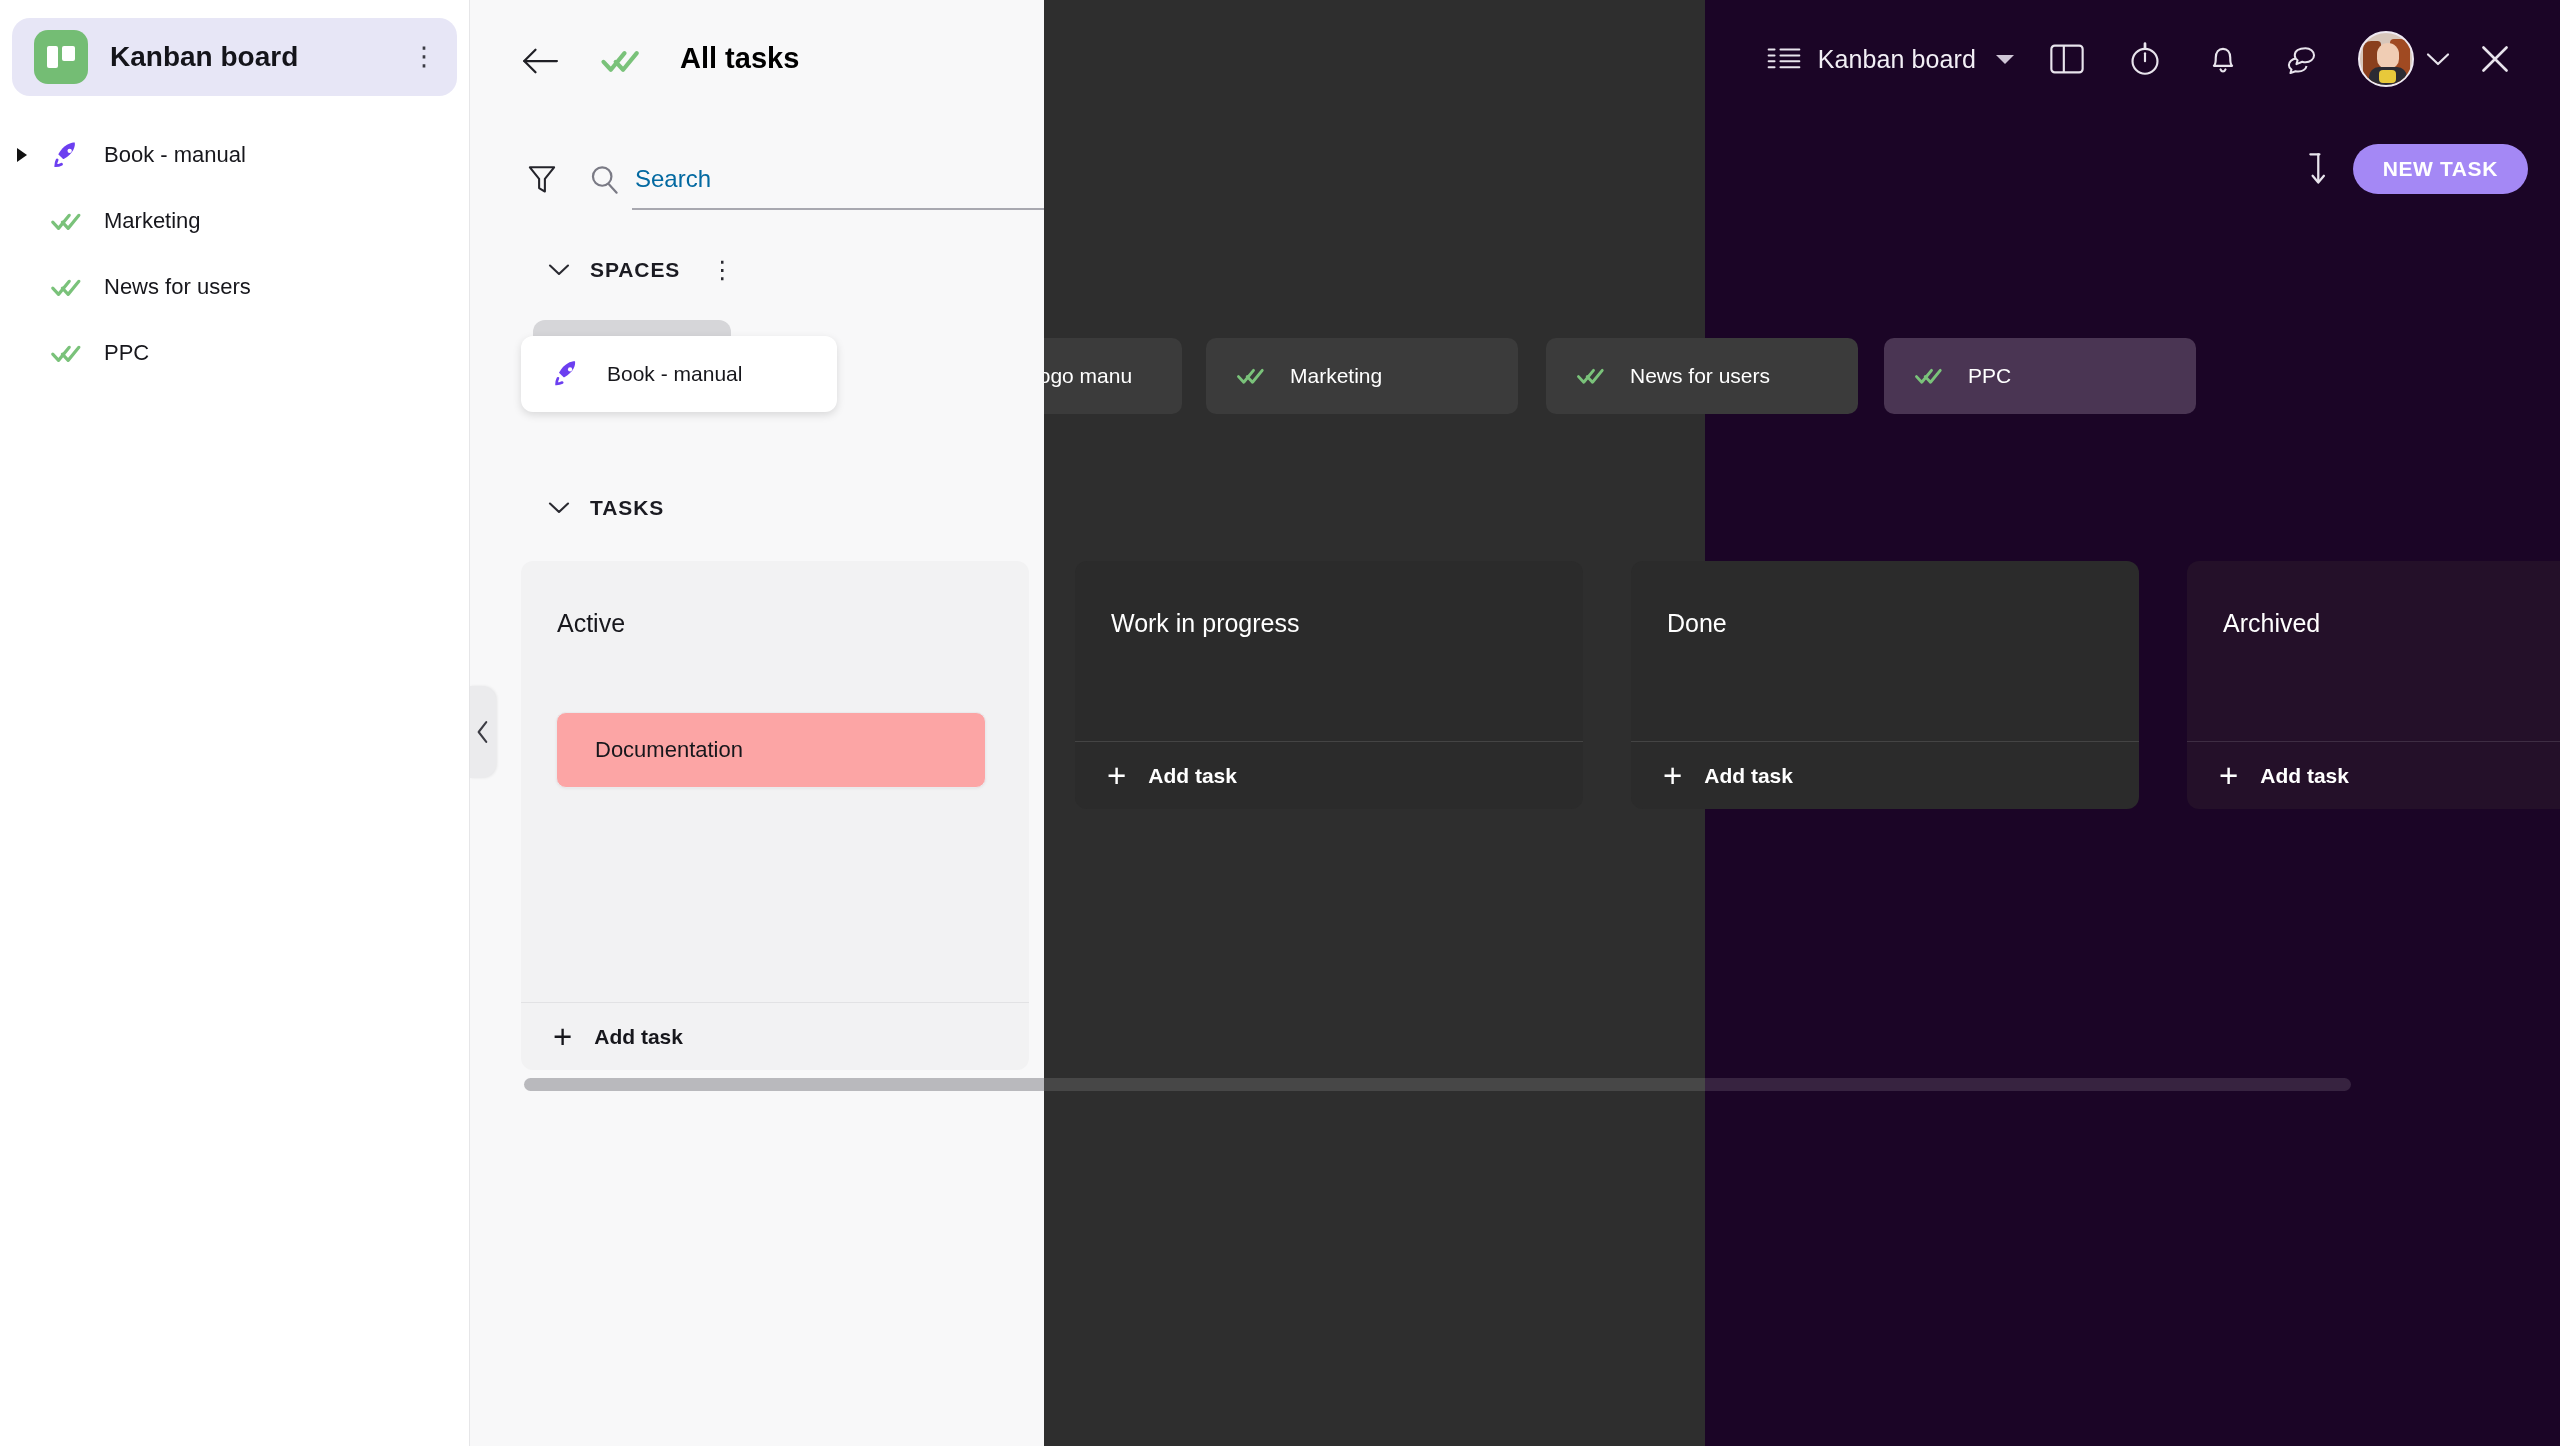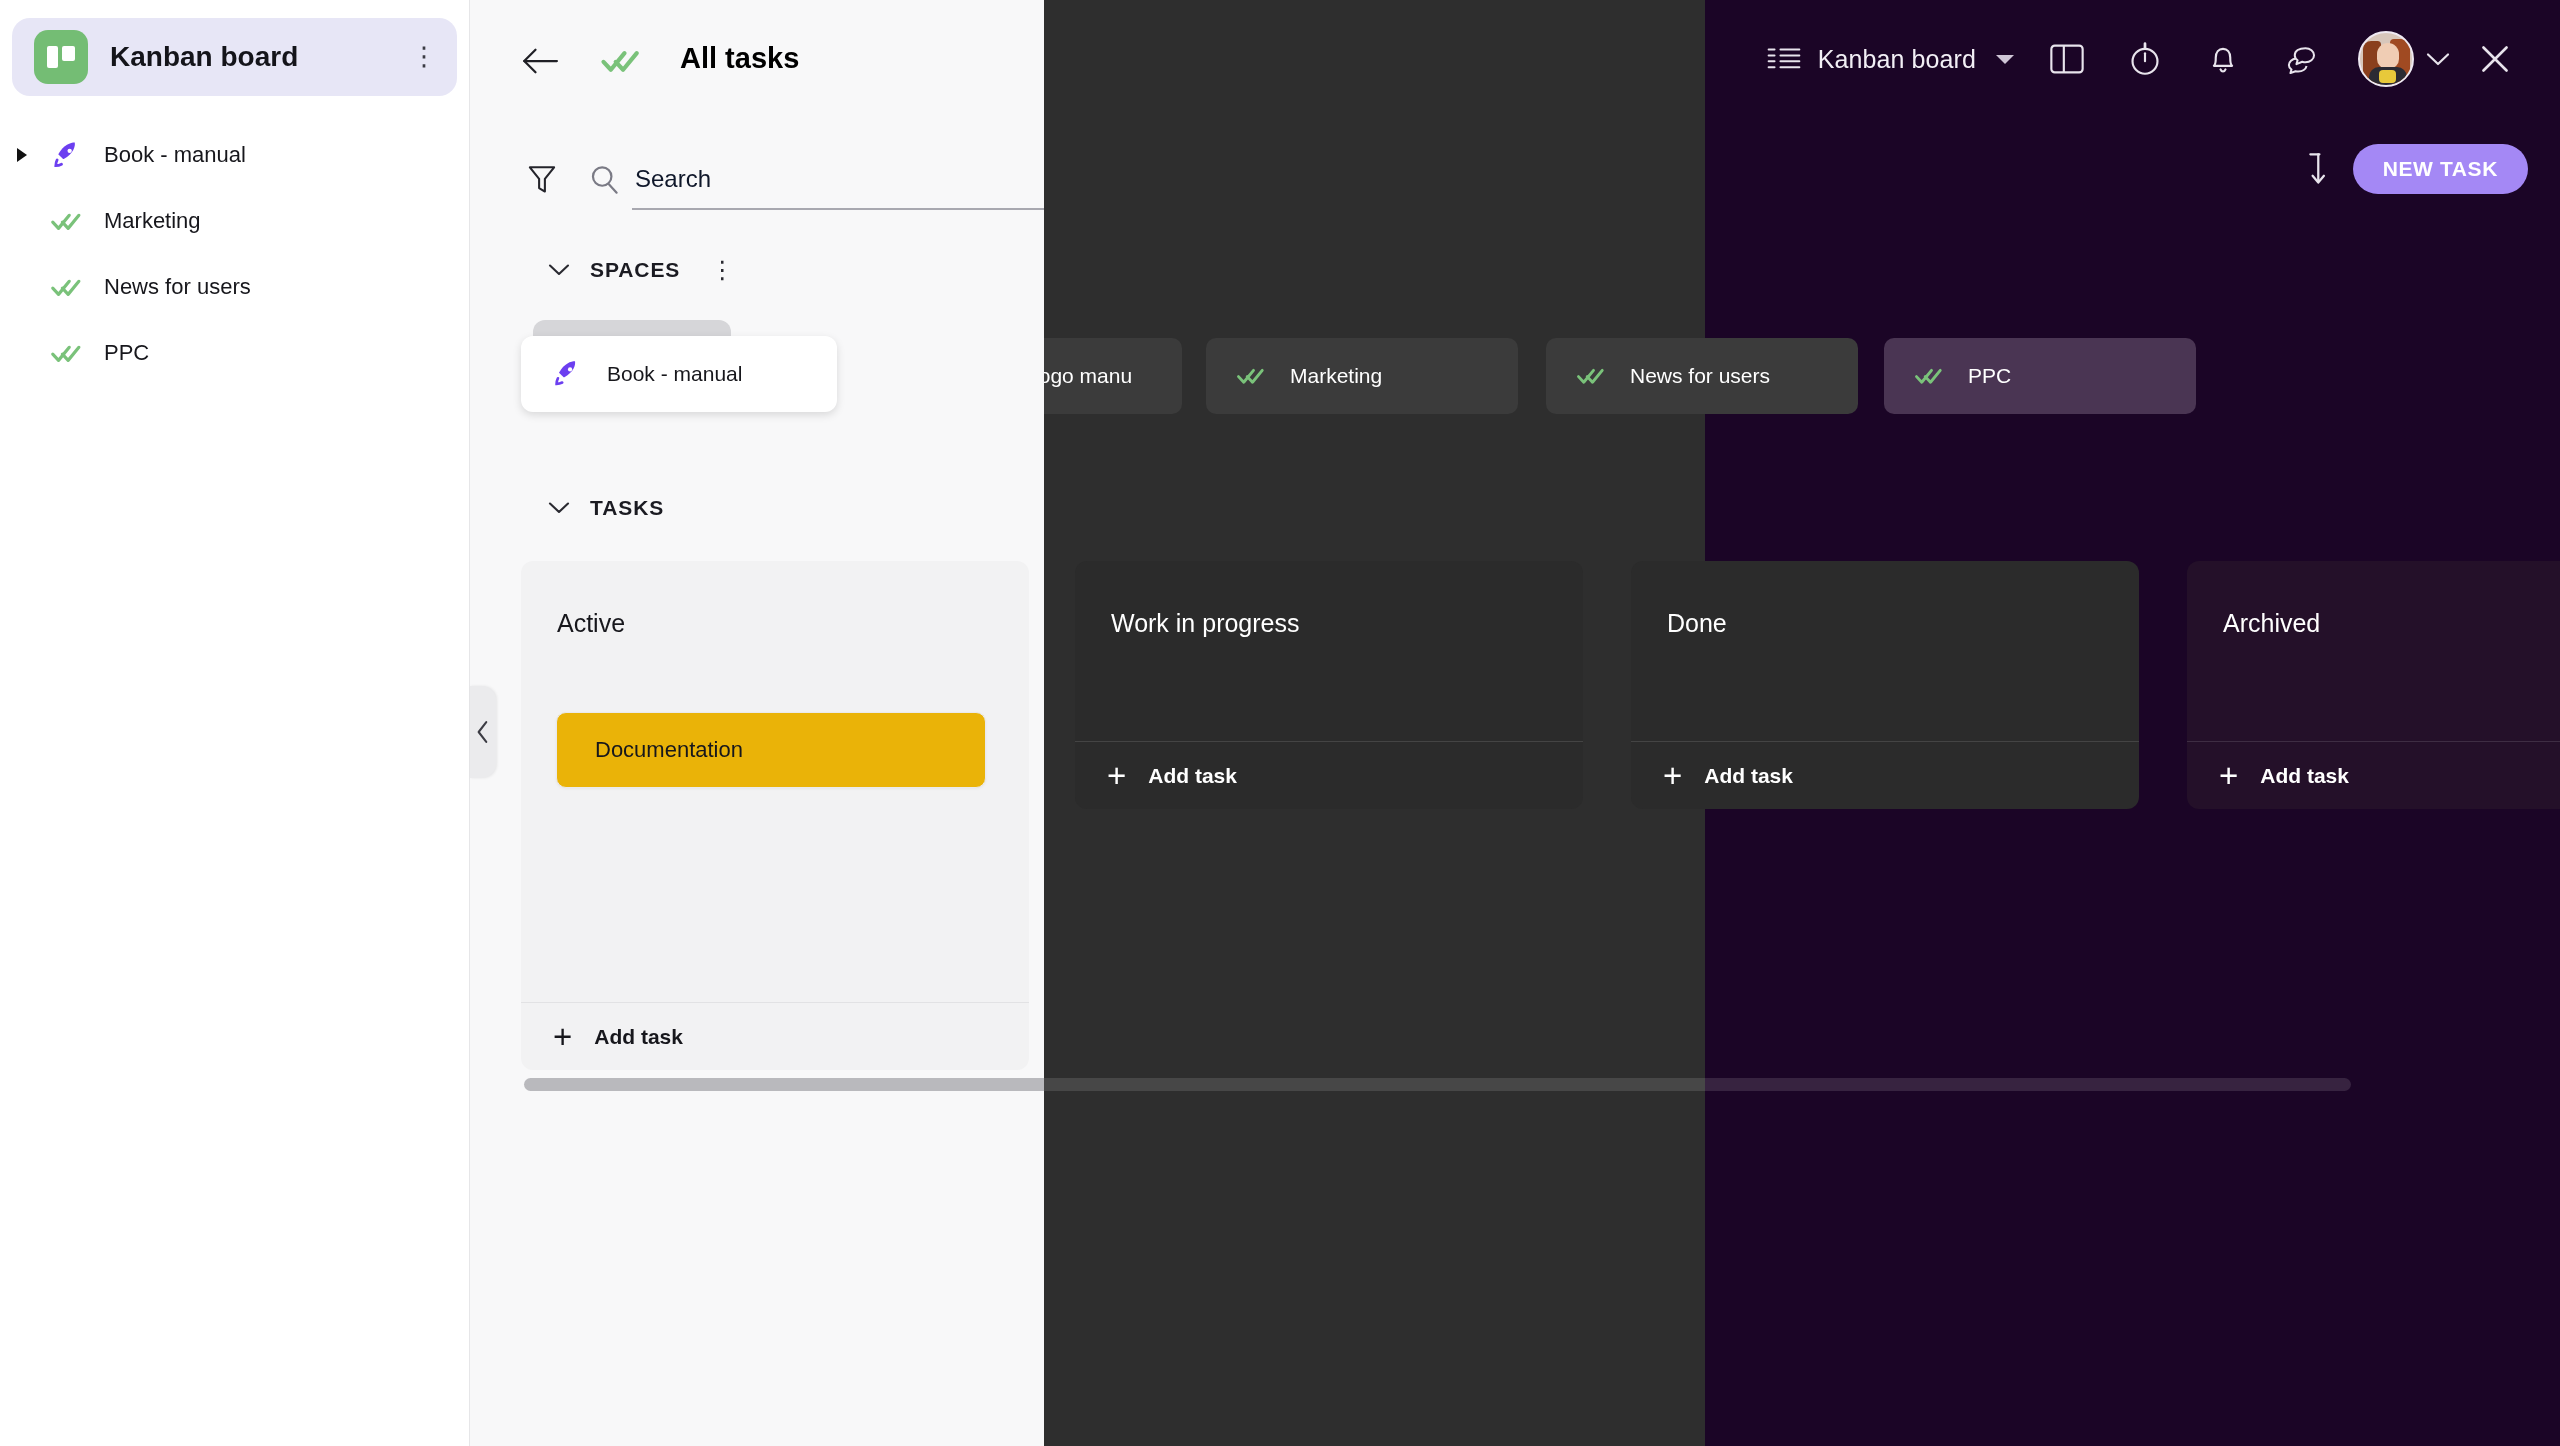--- a/index.html
+++ b/index.html
@@ -132,21 +132,21 @@
   .nav-label { margin-left: 6px; }
   .nav-new { color: #4d4df0; font-size: 22px; }
   .nav-new .nav-icon { color:#4d4df0; }
   .back-arrow { position: absolute; left: 522px; top: 46px; color:#202026; }
   .hdr-check { position: absolute; left: 600px; top: 40px; }
   .hdr-title { position: absolute; left: 680px; top: 42px; font-size: 29px; font-weight: 700; color: #000000; }
 
   
   .filter-icon { position: absolute; left: 528px; top: 165px; color:#24242b; }
   .search-icon { position: absolute; left: 590px; top: 165px; color:#7a7a85; }
-  .search-text { position: absolute; left: 635px; top: 165px; font-size: 24px; color: #0f172a; text-align: center; }
+  .search-text { position: absolute; left: 635px; top: 165px; font-size: 24px; color: #0369a1; text-align: center; }
   .search-underline {
     position: absolute; left: 632px; top: 208px; width: 552px; height: 2px;
     background: #a8a8b0;
   }
 
   
   .sect { position: absolute; display:flex; align-items:center; gap: 0; }
   .sect-caret { width: 42px; color:#2a2a31; display:flex; align-items:center; }
   .sect-label { font-size: 21px; font-weight: 700; letter-spacing: .9px; color:#1b1b22;text-align:center; }
   .sect-kebab { margin-left: 30px; color:#2a2a31; font-size: 24px; line-height:.6;}
@@ -178,21 +178,21 @@
     border-radius: 0 0 12px 12px;
     display: flex; align-items: center; gap: 22px; padding-left: 32px;
     color: #17171c; font-size: 21px; font-weight: 700;
   }
   .col-light-body {
     position: absolute; left: 521px; top: 700px; width: 508px; height: 302px;
     background: #f2f2f3;
   }
   .task-card {
     position: absolute; left: 556px; width: 430px; height: 76px;
-    background: #eab308; border: 1px solid #eaeaec; border-radius: 10px;
+    background: #fca5a5; border: 1px solid #eaeaec; border-radius: 10px;
     display: flex; align-items: center; padding-left: 38px;
     font-size: 22px; color: #17171c;
     box-shadow: 0 1px 3px rgba(0,0,0,.05);
   }
   .task-card-dark {
     position: absolute; width: 430px; height: 76px;
     background: #4a4a4a; border-radius: 10px;
   }
 
   

